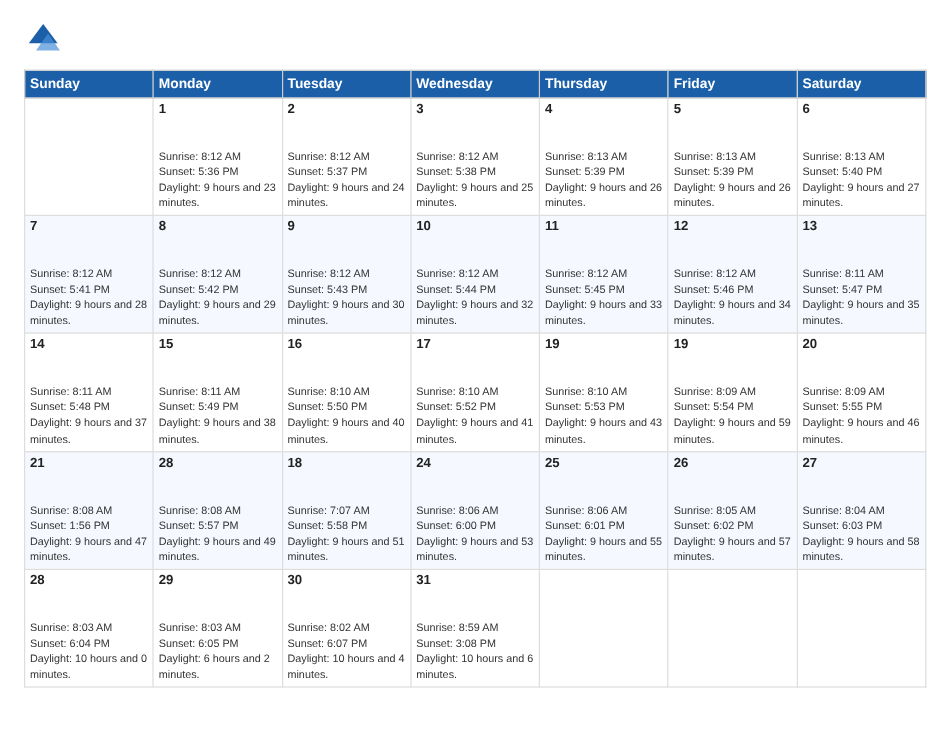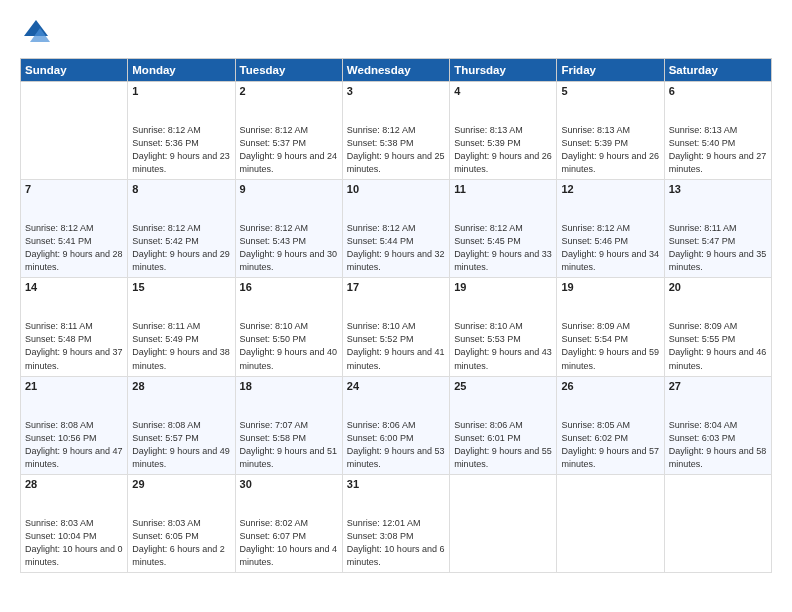--- a/index.html
+++ b/index.html
@@ -213,21 +213,21 @@
             <div class="day-info"><span>Sunrise: 8:09 AM</span><br><span>Sunset: 5:54 PM</span><br><span>Daylight: 9 hours and 59 minutes.</span></div>
           </td>
           <td>
             <span class="day-num">20</span>
             <div class="day-info"><span>Sunrise: 8:09 AM</span><br><span>Sunset: 5:55 PM</span><br><span>Daylight: 9 hours and 46 minutes.</span></div>
           </td>
         </tr>
         <tr>
           <td>
             <span class="day-num">21</span>
-            <div class="day-info"><span>Sunrise: 8:08 AM</span><br><span>Sunset: 10:56 PM</span><br><span>Daylight: 9 hours and 47 minutes.</span></div>
+            <div class="day-info"><span>Sunrise: 8:08 AM</span><br><span>Sunset: 1:56 PM</span><br><span>Daylight: 9 hours and 47 minutes.</span></div>
           </td>
           <td>
             <span class="day-num">28</span>
             <div class="day-info"><span>Sunrise: 8:08 AM</span><br><span>Sunset: 5:57 PM</span><br><span>Daylight: 9 hours and 49 minutes.</span></div>
           </td>
           <td>
             <span class="day-num">18</span>
             <div class="day-info"><span>Sunrise: 7:07 AM</span><br><span>Sunset: 5:58 PM</span><br><span>Daylight: 9 hours and 51 minutes.</span></div>
           </td>
           <td>
@@ -243,33 +243,33 @@
             <div class="day-info"><span>Sunrise: 8:05 AM</span><br><span>Sunset: 6:02 PM</span><br><span>Daylight: 9 hours and 57 minutes.</span></div>
           </td>
           <td>
             <span class="day-num">27</span>
             <div class="day-info"><span>Sunrise: 8:04 AM</span><br><span>Sunset: 6:03 PM</span><br><span>Daylight: 9 hours and 58 minutes.</span></div>
           </td>
         </tr>
         <tr>
           <td>
             <span class="day-num">28</span>
-            <div class="day-info"><span>Sunrise: 8:03 AM</span><br><span>Sunset: 10:04 PM</span><br><span>Daylight: 10 hours and 0 minutes.</span></div>
+            <div class="day-info"><span>Sunrise: 8:03 AM</span><br><span>Sunset: 6:04 PM</span><br><span>Daylight: 10 hours and 0 minutes.</span></div>
           </td>
           <td>
             <span class="day-num">29</span>
             <div class="day-info"><span>Sunrise: 8:03 AM</span><br><span>Sunset: 6:05 PM</span><br><span>Daylight: 6 hours and 2 minutes.</span></div>
           </td>
           <td>
             <span class="day-num">30</span>
             <div class="day-info"><span>Sunrise: 8:02 AM</span><br><span>Sunset: 6:07 PM</span><br><span>Daylight: 10 hours and 4 minutes.</span></div>
           </td>
           <td>
             <span class="day-num">31</span>
-            <div class="day-info"><span>Sunrise: 12:01 AM</span><br><span>Sunset: 3:08 PM</span><br><span>Daylight: 10 hours and 6 minutes.</span></div>
+            <div class="day-info"><span>Sunrise: 8:59 AM</span><br><span>Sunset: 3:08 PM</span><br><span>Daylight: 10 hours and 6 minutes.</span></div>
           </td>
           <td></td>
           <td></td>
           <td></td>
         </tr>
       </tbody>
   </table>
 </div>
 
 </body></html>

